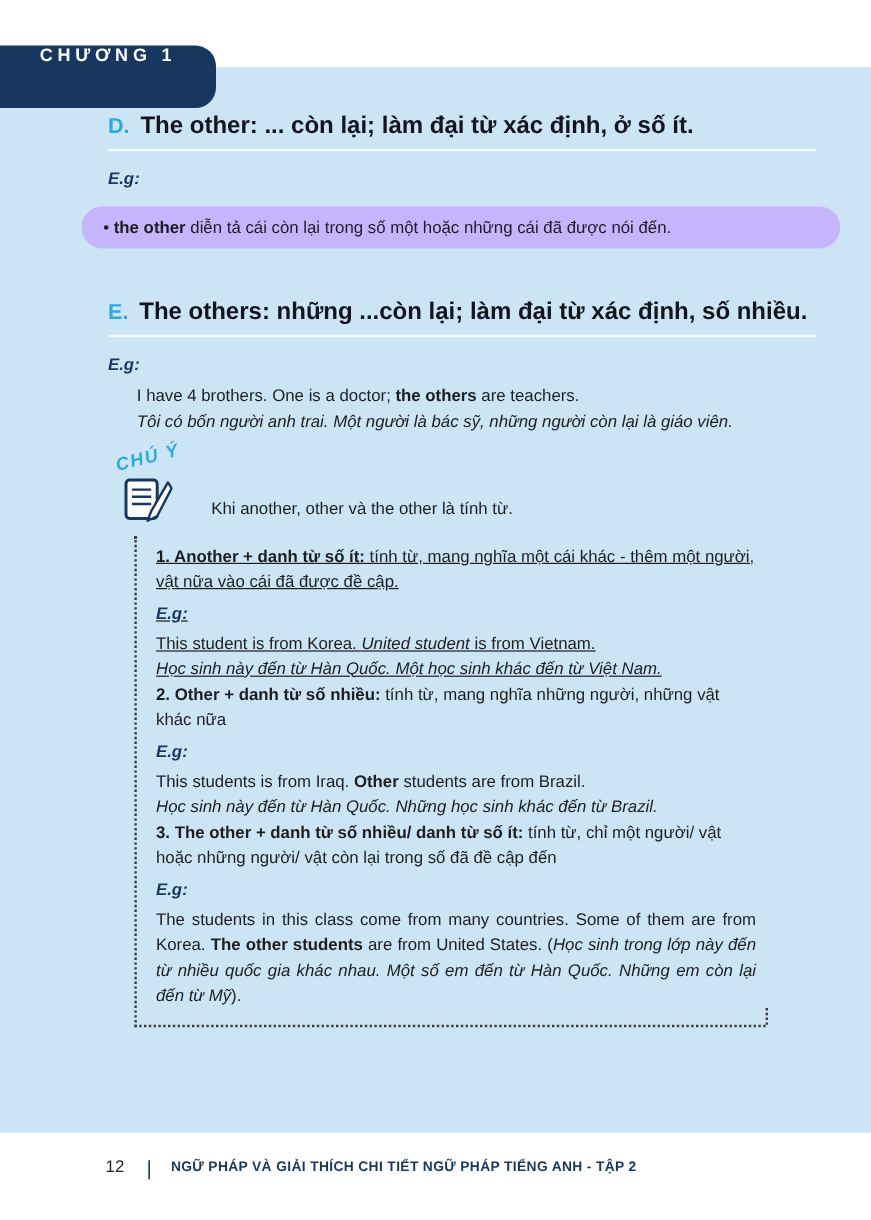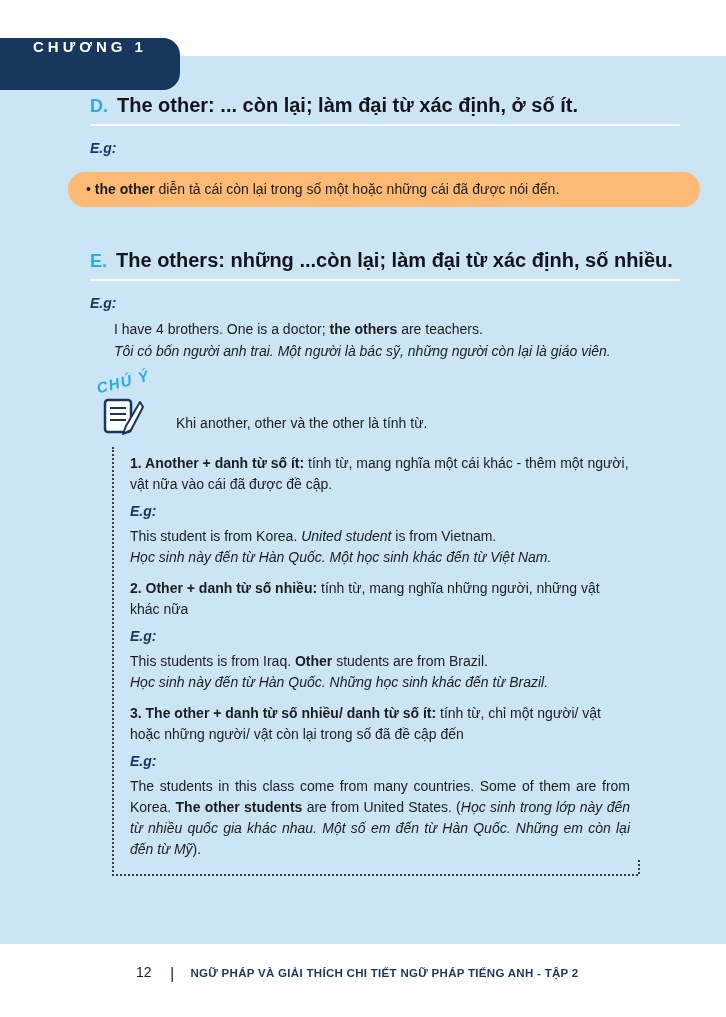--- a/index.html
+++ b/index.html
@@ -31,21 +31,21 @@
   }
   .section-head { display:flex; align-items:baseline; }
   .sec-letter { color:#29abe2; font-weight:bold; font-size:18px; margin-right:9px; }
   .sec-title { color:#14141e; font-weight:bold; font-size:20px; }
   .rule { height:2px; background:rgba(255,255,255,0.85); margin:7px 20px 0 0; }
   .eg { margin-top:14px; font-size:14px; font-weight:bold; font-style:italic; color:#17375e; }
   .example { margin:8px 0 0 24px; font-size:14px; line-height:1.55; color:#1d1d1f; }
   .example .vi { font-style:italic; }
   .pill {
     margin:16px 0 0 -22px;
-    background:#fdba74;
+    background:#c4b5fd;
     border-radius:17px;
     padding:8px 16px 9px 18px;
     font-size:14px;
     line-height:1.3;
     color:#1d1d1f;
   }
   .pill b { font-weight:bold; }
   .section-e { margin-top:42px; }
   .note-head { position:relative; height:74px; margin-top:10px; }
   .chuy {
@@ -62,33 +62,33 @@
     border-bottom:2px dotted #3c3c3c;
     padding:6px 8px 14px 16px;
     position:relative;
     font-size:14px;
     line-height:1.5;
   }
   .dotted-box::after {
     content:""; position:absolute; right:-2px; bottom:0;
     height:14px; border-right:2px dotted #3c3c3c;
   }
-  .note-item { margin-top:10px; }
-  .note-item:first-child { margin-top:0; }
+  .note-item { }
+  .note-item:first-child { margin-top:0;text-decoration:underline; }
   .lead b { font-weight:bold; }
   .eg2 { margin-top:6px; font-weight:bold; font-style:italic; color:#17375e; }
   .en-line { margin-top:4px; }
   .vi-line { font-style:italic; }
   .justify { text-align:justify; }
   .footer {
     height:73px; background:#ffffff;
     display:flex; align-items:flex-start;
     padding:20px 0 0 88px;
   }
-  .page-num { font-size:14px; color:#222222; width:34px;margin-left:48px; }
+  .page-num { font-size:14px; color:#222222; width:34px; }
   .footer-divider { color:#17375e; font-size:17px; margin-right:16px; font-weight:normal; }
   .footer-title { font-size:11.5px; font-weight:bold; color:#17375e; letter-spacing:.3px; padding-top:3px; }
 </style>
 </head>
 <body>
 
 <div class="top-strip"></div>
 
 <div class="chapter-bar">
   <span>CHƯƠNG 1</span>

